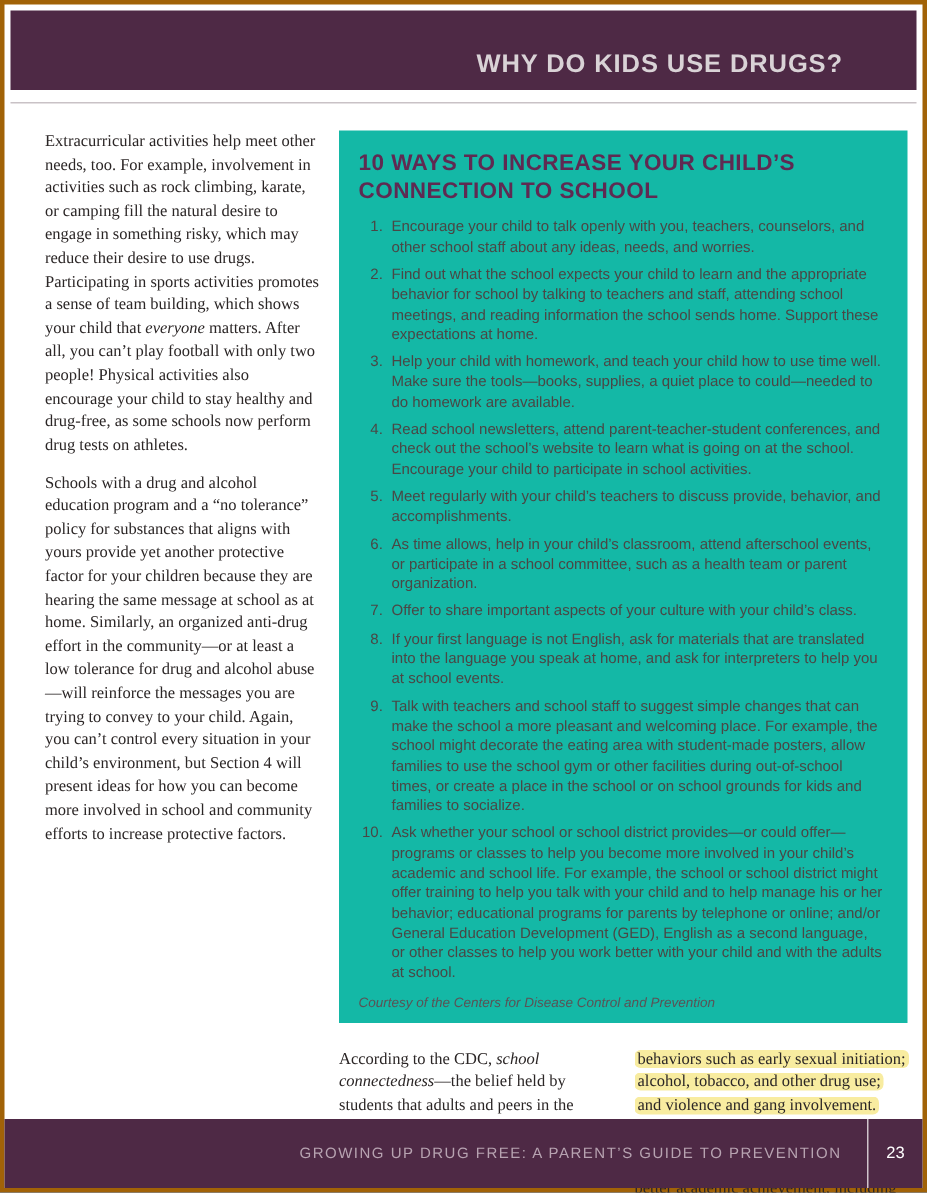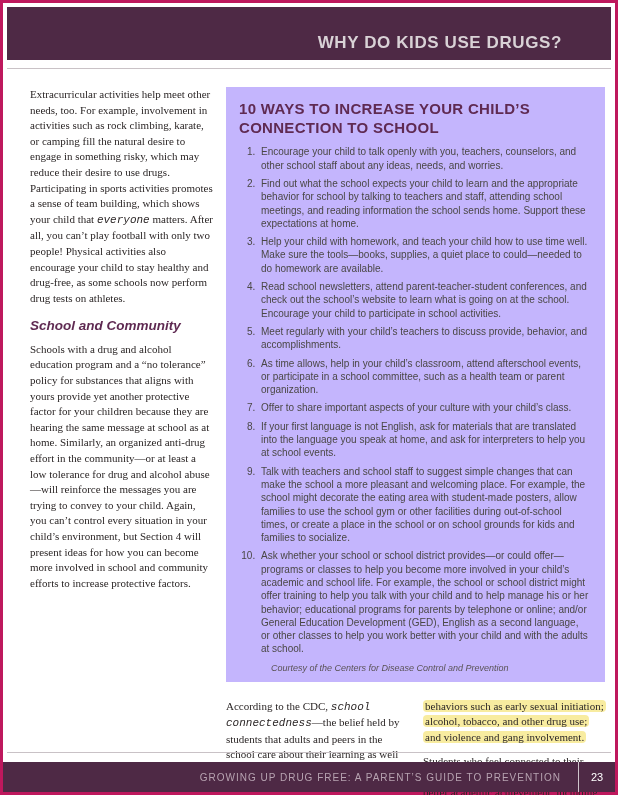--- a/index.html
+++ b/index.html
@@ -1,21 +1,21 @@
 <!DOCTYPE html>
 <html><head>
 <meta charset="utf-8">
 <style>
   * { margin:0; padding:0; box-sizing:border-box; }
   html,body { background:#2a2a2a; }
   body { width:618px; height:795px; overflow:hidden; }
   .page {
     width:618px; height:795px;
     background:#ffffff;
-    border:3px solid #be185d;
+    border:3px solid #a16207;
     position:relative;
     font-family:"Liberation Serif", serif;
   }
   
   .header-bar {
     position:absolute; top:4px; left:4px; right:4px; height:53px;
     background:#4e2945;
     display:flex; align-items:flex-end;
   }
   .header-main { flex:1; text-align:right; padding:0 14px 7px 0; }
@@ -35,53 +35,53 @@
     position:absolute; top:84px; left:27px; right:10px;
     display:flex; gap:13px;
   }
   .left-col { width:183px; flex:none; color:#2b2626; font-size:11px; line-height:1.42; }
   .left-col p { margin-bottom:9px; }
   .left-heading {
     font-family:"Liberation Sans", sans-serif;
     font-style:italic; font-weight:bold; font-size:13.5px;
     color:#5f2a52; margin:3px 0 7px 0;
   }
-  .em-italic { font-style:italic;font-family:Liberation Mono, monospace; }
+  .em-italic { font-style:italic; }
   
   .right-region { flex:1; }
   .gray-box {
-    background:#c4b5fd;
+    background:#14b8a6;
     padding:12px 15px 9px 13px;
     font-family:"Liberation Sans", sans-serif;
   }
   .box-title {
     color:#5f2a52; font-weight:bold; font-size:15px; line-height:1.28;
     letter-spacing:0.3px; margin-bottom:8px; max-width:330px;
   }
   .box-list { list-style-position:outside; padding-left:19px; color:#4a4745; font-size:10px; line-height:1.33; }
   .box-list li { margin-bottom:5px; padding-left:3px; }
-  .box-courtesy { font-size:9px; font-style:italic; color:#5a5356; margin-top:7px;margin-left:32px; }
+  .box-courtesy { font-size:9px; font-style:italic; color:#5a5356; margin-top:7px; }
   
   .bottom-cols { display:flex; gap:15px; margin-top:17px; color:#2b2626; font-size:11px; line-height:1.40; }
   .bottom-col { flex:1; }
   .bottom-col p { margin-bottom:9px; }
   .hl {
     background:#f8eca0;
     border-radius:4px;
     padding:0 2px;
     -webkit-box-decoration-break:clone;
     box-decoration-break:clone;
   }
   
   .rule-bottom {
     position:absolute; bottom:39px; left:4px; right:4px; height:1px;
     background:#c9c2c6;
   }
   .footer-bar {
-    position:absolute; bottom:0; left:0; right:0; height:30px;
+    position:absolute; bottom:0; left:0; right:0; height:46px;
     background:#4e2945;
     display:flex; align-items:stretch;
     font-family:"Liberation Sans", sans-serif;
   }
   .footer-main {
     flex:1; display:flex; align-items:center; justify-content:flex-end;
     padding-right:17px;
   }
   .footer-title { font-size:10px; letter-spacing:1px; color:#b7a3b1; }
   .footer-divider { width:1px; background:#cfc4cb; }
@@ -101,21 +101,20 @@
     </div>
     <div class="header-divider"></div>
     <div class="header-endcap"></div>
   </div>
   <div class="rule-top"></div>
 
   <div class="content">
 
     <div class="left-col">
       <p><span>Extracurricular activities help meet other needs, too. For example, involvement in activities such as rock climbing, karate, or camping fill the natural desire to engage in something risky, which may reduce their desire to use drugs. Participating in sports activities promotes a sense of team building, which shows your child that </span><span class="em-italic">everyone</span><span> matters. After all, you can’t play football with only two people! Physical activities also encourage your child to stay healthy and drug-free, as some schools now perform drug tests on athletes.</span></p>
-      <h2 class="left-heading">School and Community</h2>
       <p><span>Schools with a drug and alcohol education program and a “no tolerance” policy for substances that aligns with yours provide yet another protective factor for your children because they are  hearing the same message at school as at home. Similarly, an organized anti-drug effort in the community—or at least a low tolerance for drug and alcohol abuse—will reinforce the messages you are trying to convey to your child. Again, you can’t control every situation in your child’s environment, but Section 4 will present ideas for how you can become more involved in school and community efforts to increase protective factors.</span></p>
     </div>
 
     <div class="right-region">
 
       <div class="gray-box">
         <div class="box-title">10 WAYS TO INCREASE YOUR CHILD’S CONNECTION TO SCHOOL</div>
         <ol class="box-list">
           <li>Encourage your child to talk openly with you, teachers, counselors, and other school staff about any ideas, needs, and worries.</li>
           <li>Find out what the school expects your child to learn and the appropriate behavior for school by talking to teachers and staff, attending school meetings, and reading information the school sends home. Support these expectations at home.</li>

